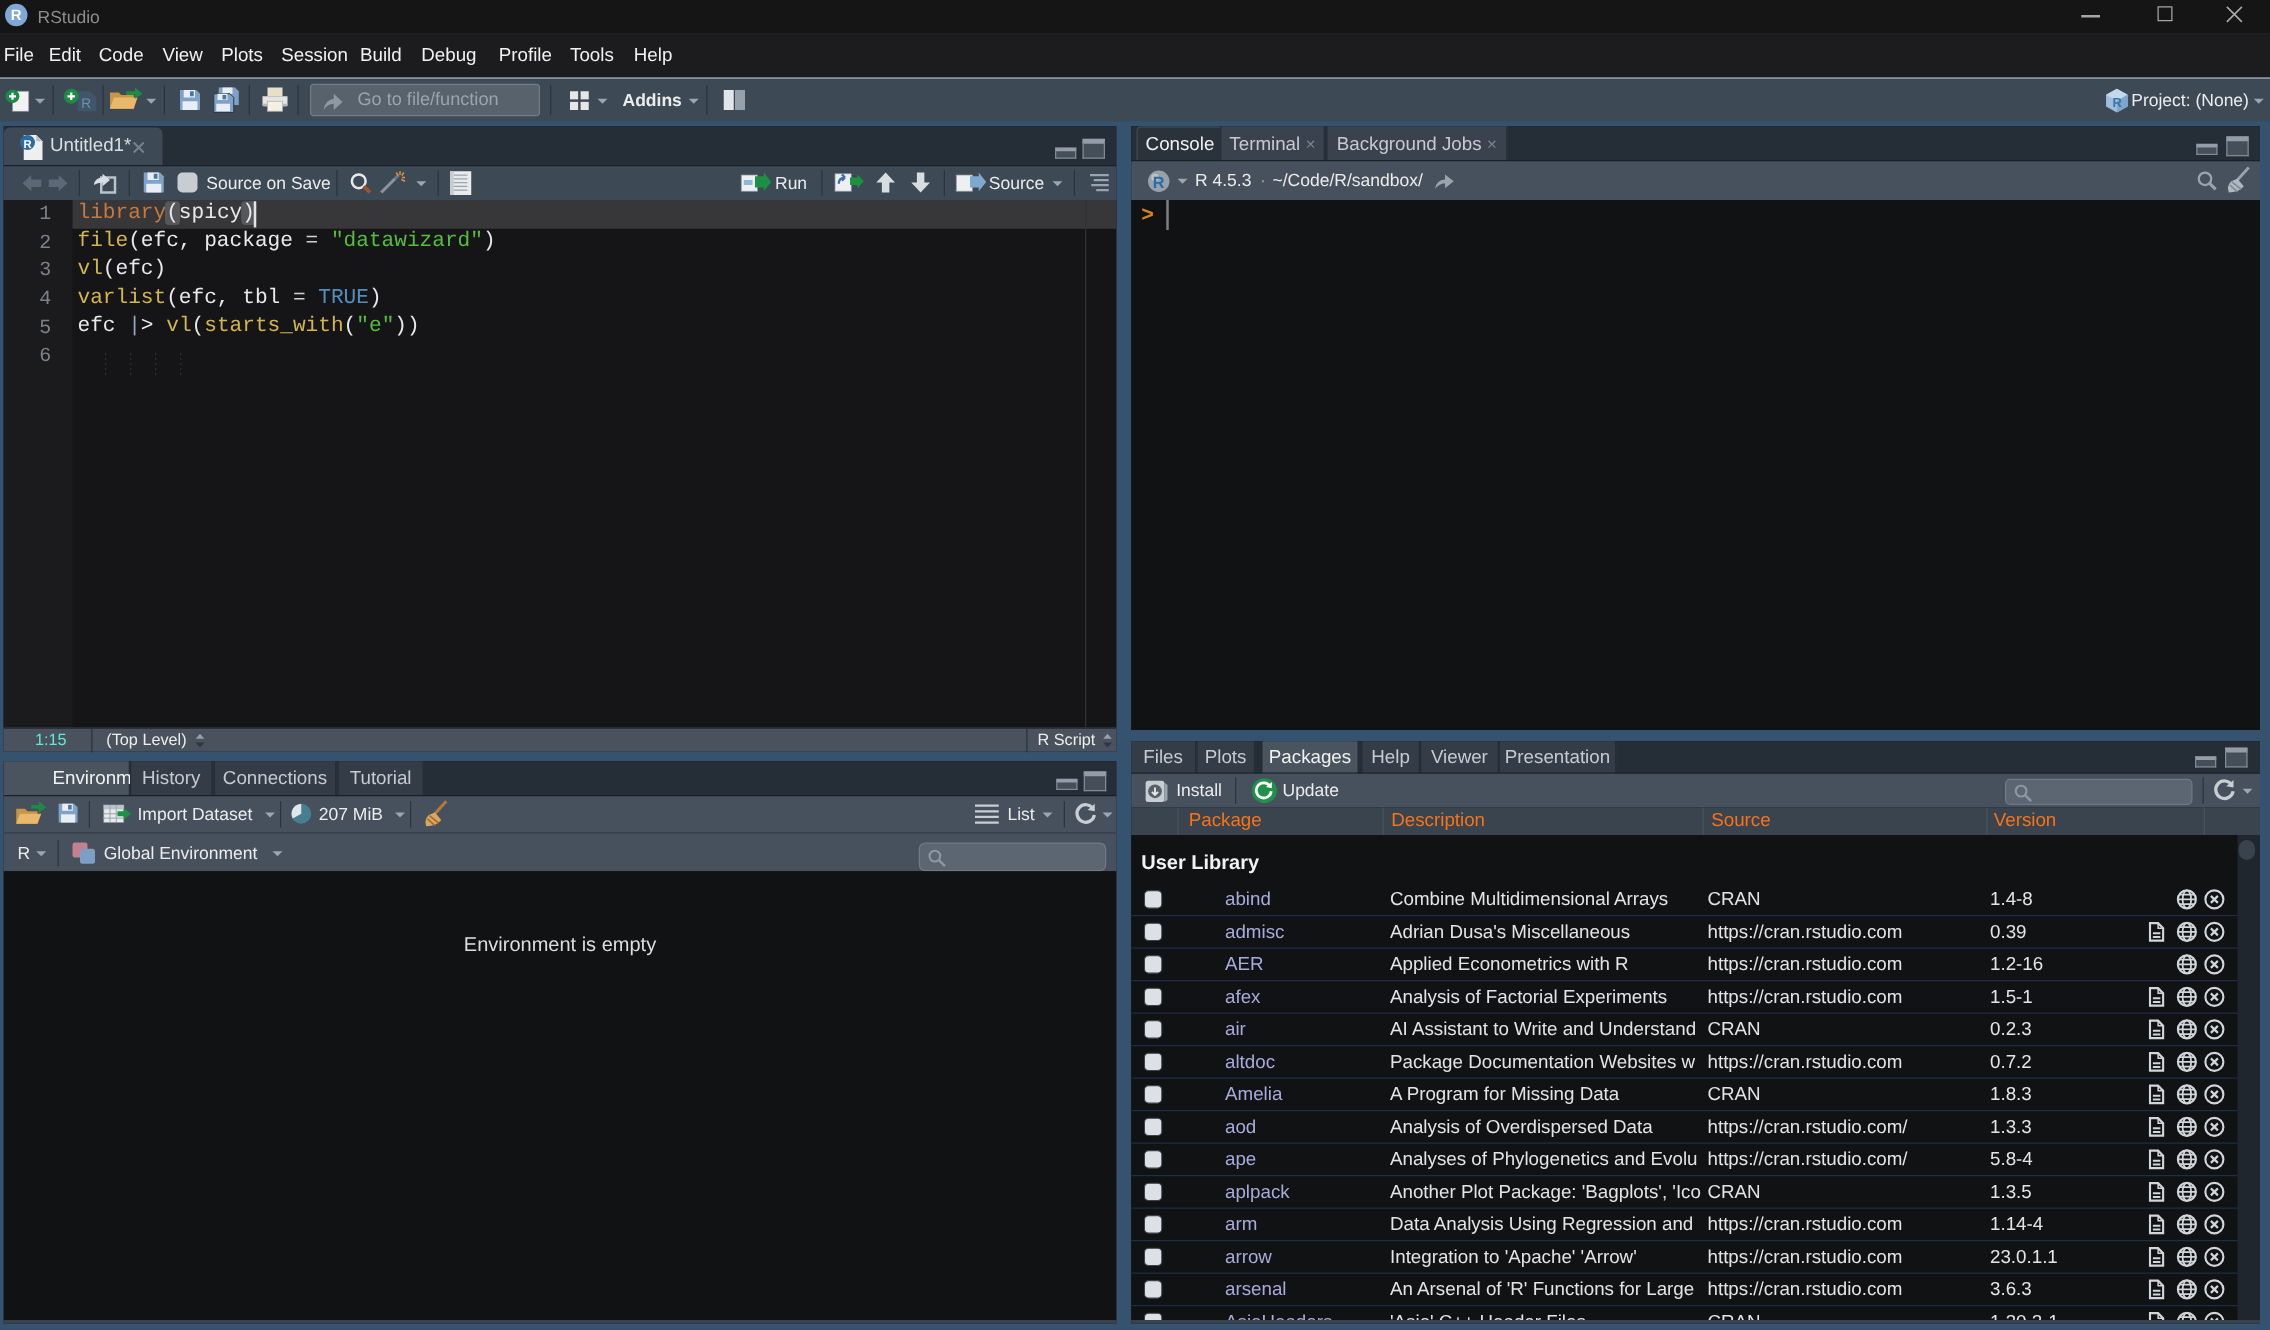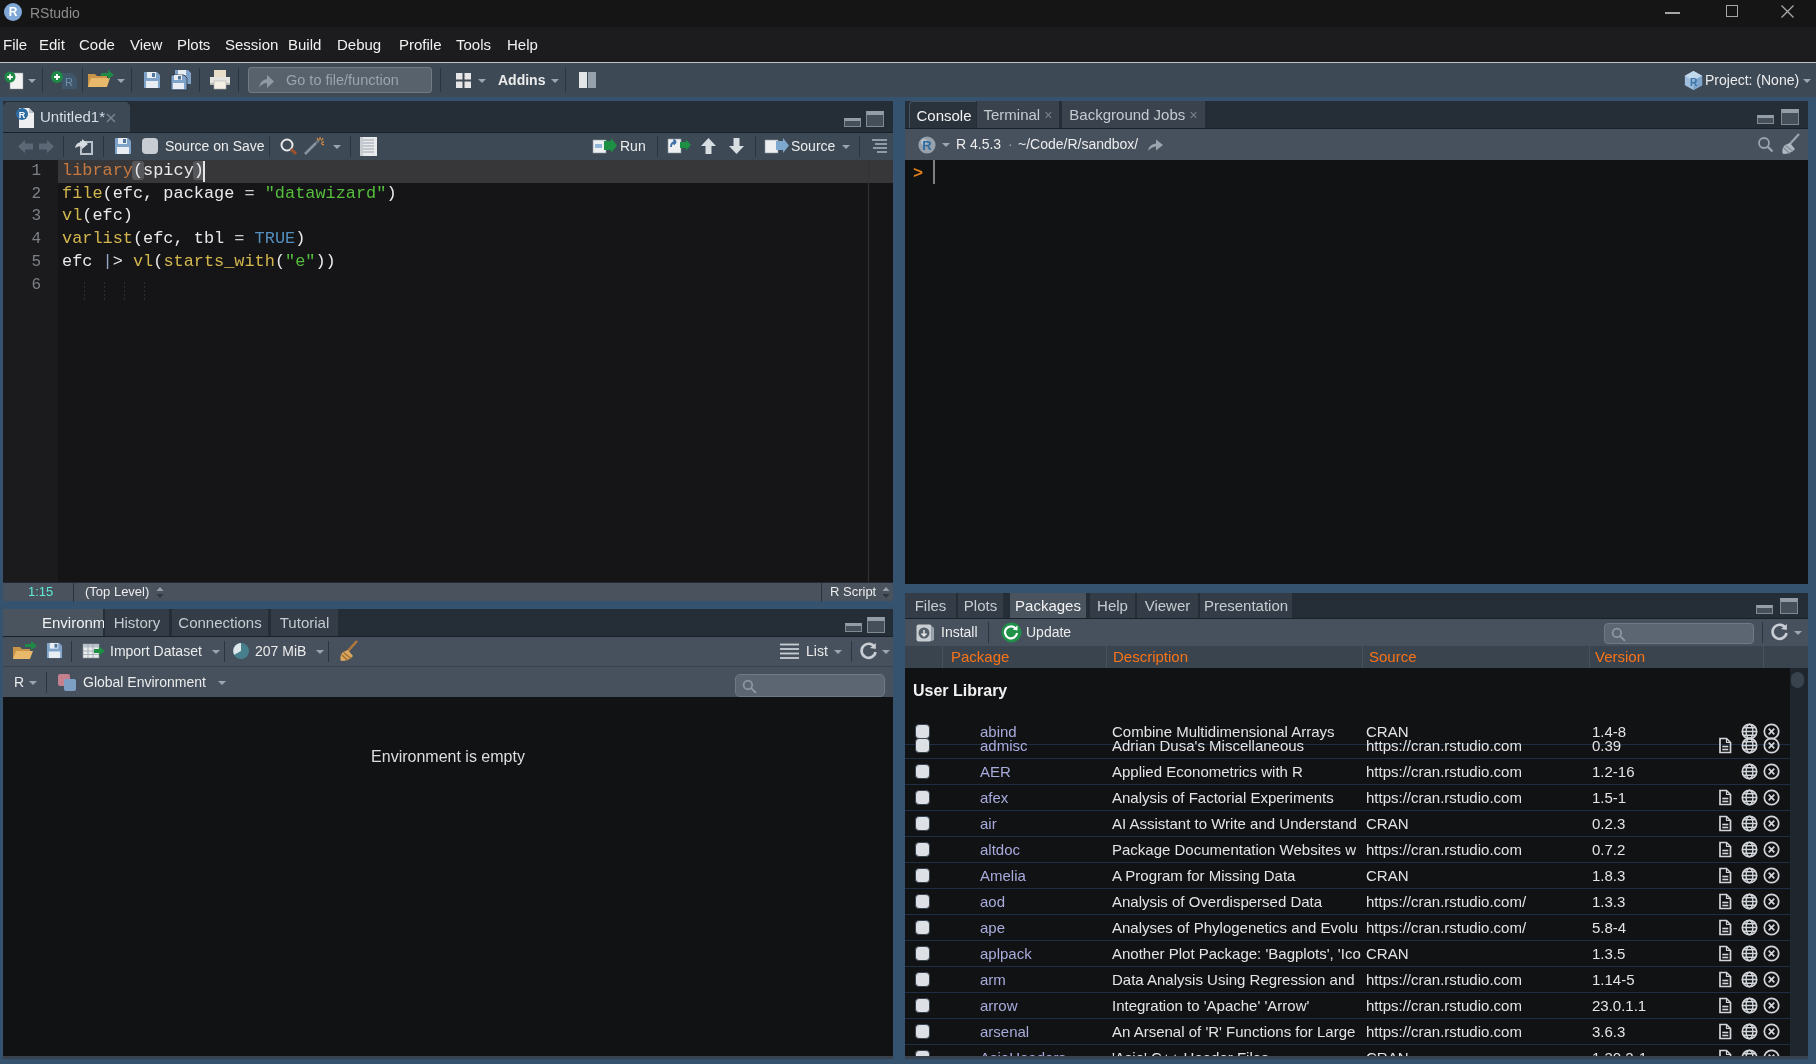--- a/index.html
+++ b/index.html
@@ -490,21 +490,21 @@
       <div class="hline" style="left:457px;"></div>
       <div class="hline" style="left:684px;"></div>
       <div class="hline" style="left:858px;"></div>
     <div class="hdrt" style="left:46px;">Package</div>
     <div class="hdrt" style="left:208px;">Description</div>
     <div class="hdrt" style="left:464px;">Source</div>
     <div class="hdrt" style="left:690px;">Version</div>
   </div>
   <div class="abs" style="left:0;top:75px;width:903px;height:388px;background:#111214;overflow:hidden;" id="pkgbody">
     <div class="abs" style="left:8px;top:0;width:400px;height:39px;line-height:46px;color:#F2F2F2;font-size:16px;font-weight:bold;">User Library</div>
-    <div class="prow" style="top:39px;margin-top:12px;">
+    <div class="prow" style="top:39px;">
       <svg class="icon" style="left:10px;top:5px;" width="15" height="15">
           <use href="#i-cb"></use>
         </svg>
       <span class="nm">abind</span>
         <span class="ds">Combine Multidimensional Arrays</span>
         <span class="sr">CRAN</span>
         <span class="vr">1.4-8</span>
       <svg class="icon" style="left:836px;top:4px;" width="17" height="17">
           <use href="#i-globe"></use>
         </svg>
@@ -671,21 +671,21 @@
           <use href="#i-xc"></use>
         </svg>
     </div>
     <div class="prow" style="top:299px;">
       <svg class="icon" style="left:10px;top:5px;" width="15" height="15">
           <use href="#i-cb"></use>
         </svg>
       <span class="nm">arm</span>
         <span class="ds">Data Analysis Using Regression and</span>
         <span class="sr">https://cran.rstudio.com</span>
-        <span class="vr">1.14-5</span>
+        <span class="vr">1.14-4</span>
       <svg class="icon" style="left:812px;top:4px;" width="17" height="17">
           <use href="#i-doc"></use>
         </svg>
         <svg class="icon" style="left:836px;top:4px;" width="17" height="17">
           <use href="#i-globe"></use>
         </svg>
         <svg class="icon" style="left:858px;top:4px;" width="17" height="17">
           <use href="#i-xc"></use>
         </svg>
     </div>

